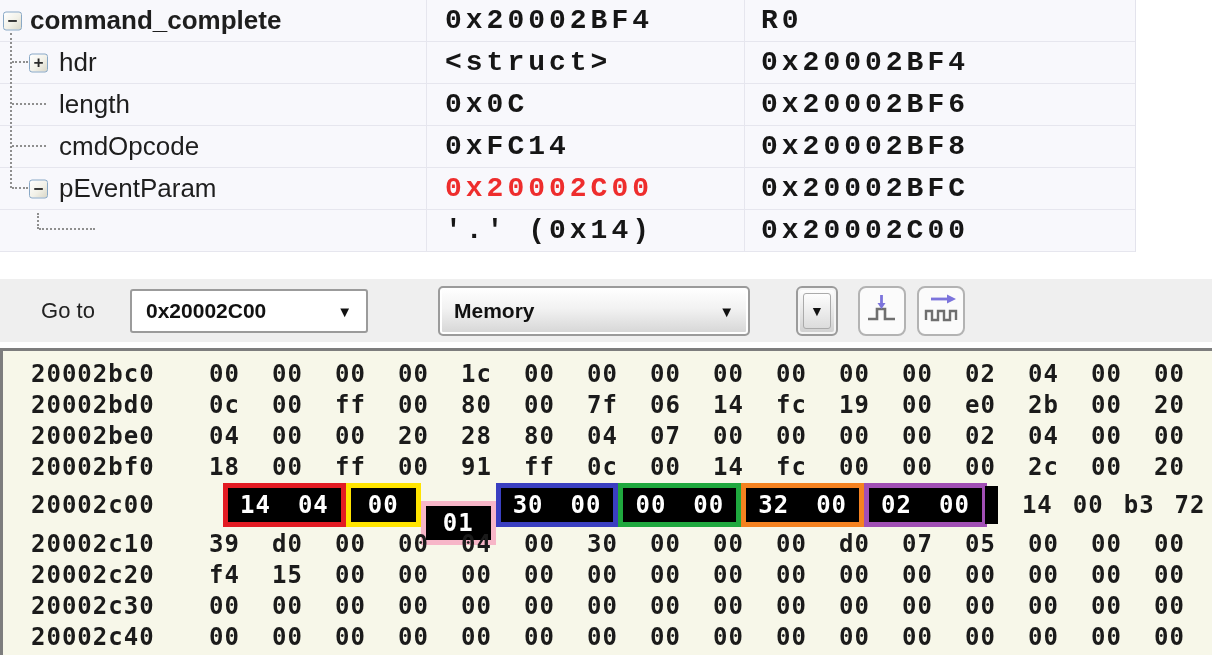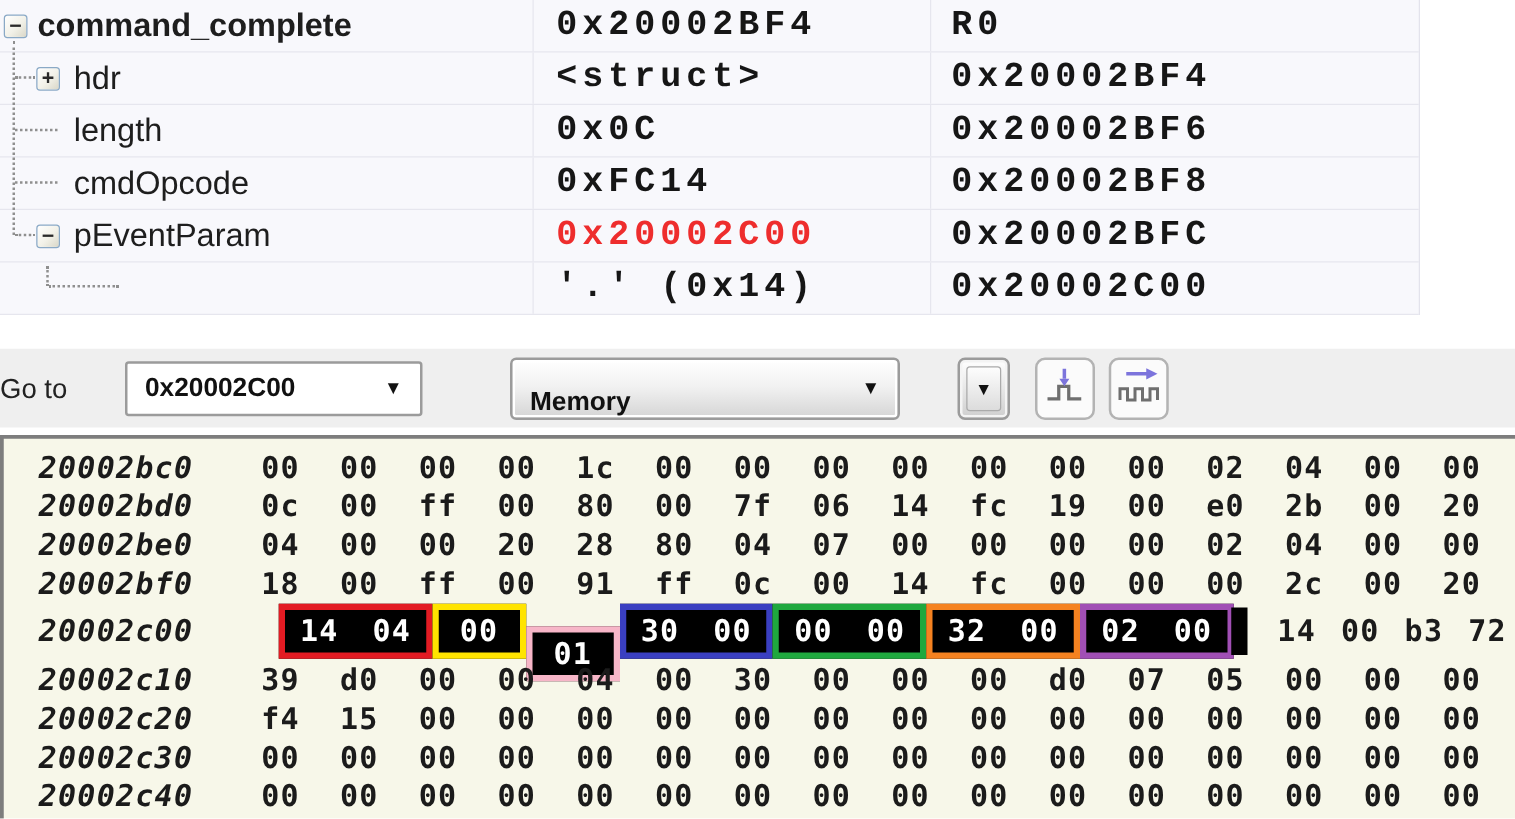--- a/index.html
+++ b/index.html
@@ -35,49 +35,49 @@
   .tl-h1{left:12px;top:61px;width:16px;}
   .tl-h2{left:12px;top:103px;width:34px;}
   .tl-h3{left:12px;top:145px;width:34px;}
   .tl-h4{left:12px;top:187px;width:16px;}
   .tl-v2{left:37px;top:213px;height:16px;}
   .tl-h5{left:39px;top:228px;width:56px;}
 
   
   .toolbar{position:absolute;left:0;top:279px;width:1212px;height:63px;background:#efefef;
            display:flex;align-items:center;}
-  .goto-label{font-size:22px;color:#222;width:76px;}
+  .goto-label{margin-left:30px;font-size:22px;color:#222;width:76px;text-align:center;}
   .combo{position:relative;background:#ffffff;border:2px solid #9b9b9b;border-radius:3px;
          display:flex;align-items:center;box-sizing:border-box;}
   .combo .val{margin-left:14px;font-size:21px;font-weight:bold;color:#111;}
   .combo .arrow{position:absolute;right:14px;top:50%;transform:translateY(-50%);
                 font-size:15px;color:#111;}
   .goto-combo{margin-left:24px;width:238px;height:44px;}
   .mem-combo{margin-left:70px;width:312px;height:50px;border-radius:5px;
              background:linear-gradient(#ffffff 0%,#f2f2f2 45%,#d5d5d5 100%);
-             box-shadow:inset 0 0 0 2px #ffffff;align-items:flex-end;}
+             box-shadow:inset 0 0 0 2px #ffffff;}
   .drop-btn{margin-left:46px;width:42px;height:50px;border:2px solid #9b9b9b;border-radius:6px;
             background:linear-gradient(#ffffff,#cfcfcf);box-shadow:inset 0 0 0 2px #f4f4f4;
             display:flex;align-items:center;justify-content:center;padding:0;cursor:pointer;}
   .drop-btn .inner{width:26px;height:34px;border:1px solid #aaa;border-radius:3px;
             background:linear-gradient(#fdfdfd,#dcdcdc);display:flex;align-items:center;
             justify-content:center;font-size:14px;color:#111;}
   .icon-btn{width:48px;height:50px;border:2px solid #b3b3b3;border-radius:8px;background:#fbfbfb;
             display:flex;align-items:center;justify-content:center;padding:0;cursor:pointer;}
   .icon-btn.b1{margin-left:20px;}
   .icon-btn.b2{margin-left:11px;}
 
   
   .memwin{position:absolute;left:0;top:348px;width:1212px;height:307px;box-sizing:border-box;
           background:#f7f7e9;border-top:3px solid #7d7d7d;border-left:3px solid #7d7d7d;
           padding-top:7px;overflow:hidden;
           font-family:"DejaVu Sans Mono",monospace;font-weight:bold;font-size:24px;
           letter-spacing:1px;color:#1b1b1b;}
   .mrow{display:flex;align-items:center;height:31px;white-space:nowrap;}
-  .maddr{margin-left:28px;width:150px;flex:0 0 auto;font-style:italic;}
+  .maddr{margin-left:28px;width:150px;flex:0 0 auto;}
   .bytes{display:flex;margin-left:28px;}
   .byte{width:63px;flex:0 0 auto;}
   .hrow{height:46px;gap:16px;}
   .segs{display:flex;align-items:center;margin-left:26px;}
   .seg{display:flex;align-items:center;height:34px;background:#000;color:#fff;
        border:5px solid #000;padding:0 12px;box-sizing:content-box;}
   .seg .segbyte{margin-right:27px;}
   .seg .segbyte:last-child{margin-right:0;}
   .seg.single{padding:0 17px;}
   .sliver{width:13px;height:38px;background:#000;margin-left:-2px;}

